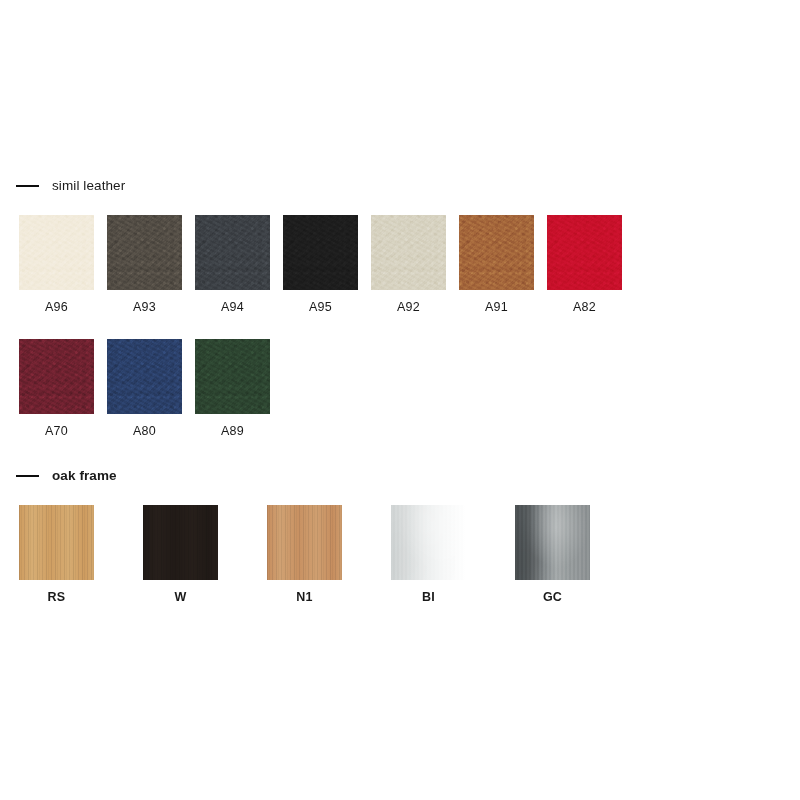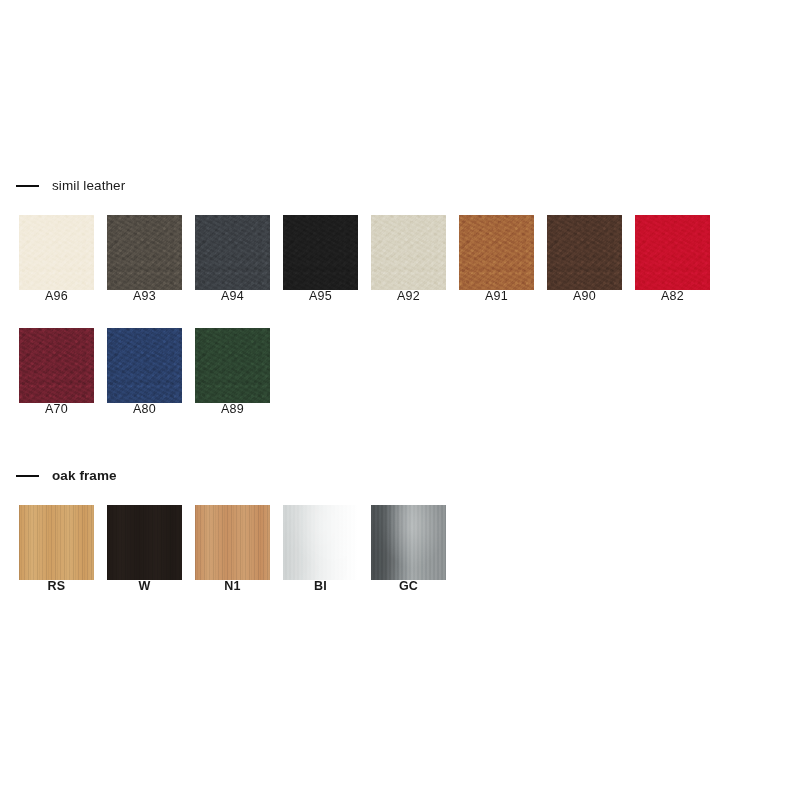--- a/index.html
+++ b/index.html
@@ -48,20 +48,21 @@
     flex-direction: column;
     align-items: center;
   }
   .swatch {
     width: 75px;
     height: 75px;
     position: relative;
     overflow: hidden;
   }
   .swatch-label {
+    margin-top: 11px;
     font-size: 12.5px;
     color: #1a1a1a;
     line-height: 1;
     letter-spacing: 0.2px;
     text-align: right;
   }
 
   
   .grain-leather::after {
     content: "";
@@ -164,24 +165,20 @@
       </div>
       <div class="swatch-cell">
         <div class="swatch grain-leather" style="background:#d7d2c0"></div>
         <div class="swatch-label">A92</div>
       </div>
       <div class="swatch-cell">
         <div class="swatch grain-leather" style="background:#a3653a"></div>
         <div class="swatch-label">A91</div>
       </div>
       <div class="swatch-cell">
-        <div class="swatch grain-leather" style="background:#4f362a"></div>
-        <div class="swatch-label">A90</div>
-      </div>
-      <div class="swatch-cell">
         <div class="swatch grain-leather" style="background:#c8102a"></div>
         <div class="swatch-label">A82</div>
       </div>
     </div>
 
     <div class="swatch-row" style="margin-top:25px;">
       <div class="swatch-cell">
         <div class="swatch grain-leather" style="background:#6d212f"></div>
         <div class="swatch-label">A70</div>
       </div>
@@ -195,21 +192,21 @@
       </div>
     </div>
   </div>
 
   <div class="section" style="top:468px;font-weight:bold;">
     <div class="section-header">
       <span class="rule"></span>
       <span class="section-title">oak frame</span>
     </div>
 
-    <div class="swatch-row" style="margin-top:21px;">
+    <div class="swatch-row" style="margin-top:21px;gap:36px;">
       <div class="swatch-cell">
         <div class="swatch grain-wood" style="background:#d2a469"></div>
         <div class="swatch-label">RS</div>
       </div>
       <div class="swatch-cell">
         <div class="swatch grain-wood" style="background:#231c18"></div>
         <div class="swatch-label">W</div>
       </div>
       <div class="swatch-cell">
         <div class="swatch grain-wood" style="background:#cb9768"></div>

